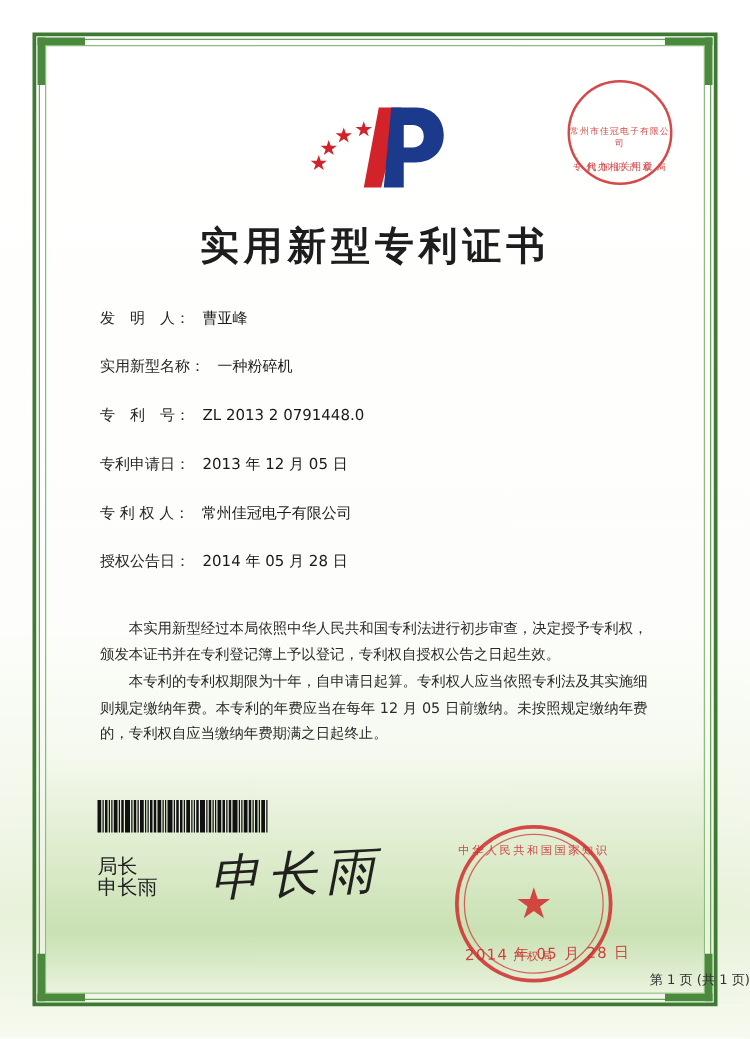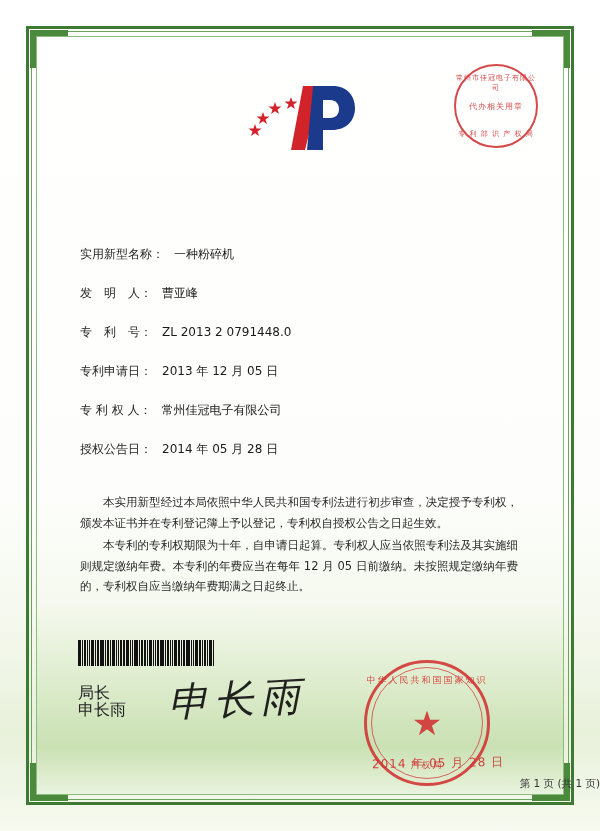--- a/index.html
+++ b/index.html
@@ -111,20 +111,21 @@
     border-radius: 50%;
   }
   .seal-text-arc, .seal-text-mid {
     position: absolute;
     width: 100%;
     text-align: center;
     color: #cc2222;
     font-size: 7px;
     letter-spacing: 1px;
     font-family: "DejaVu Serif", "Liberation Serif", serif;
+    margin-top: 27px;
   }
   .seal-text-arc { top: 9px; }
   .seal-text-mid { top: 37px; font-size: 8px; }
   .seal-text-bot { position: absolute; width: 100%; text-align: center; bottom: 9px; color: #cc2222; font-size: 7px; letter-spacing: 1px; }
 
   
   .doc-title {
     position: absolute;
     left: 0;
     right: 0;
@@ -309,29 +310,30 @@
     </svg>
   </div>
 
   <div class="top-seal">
     <div class="seal-ring"></div>
     <div class="seal-text-arc">常州市佳冠电子有限公司</div>
     <div class="seal-text-mid">代办相关用章</div>
     <div class="seal-text-bot">专 利 部 识 产 权 局</div>
   </div>
 
+  <div class="doc-title">实用新型专利证书</div>
 
   <div class="fields">
+    <div class="field-row">
+      <span class="field-label">发　明　人：</span>
+      <span class="field-value">曹亚峰</span>
+    </div>
     <div class="field-row">
       <span class="field-label">实用新型名称：</span>
       <span class="field-value">一种粉碎机</span>
-    </div>
-    <div class="field-row">
-      <span class="field-label">发　明　人：</span>
-      <span class="field-value">曹亚峰</span>
     </div>
     <div class="field-row">
       <span class="field-label">专　利　号：</span>
       <span class="field-value">ZL 2013 2 0791448.0</span>
     </div>
     <div class="field-row">
       <span class="field-label">专利申请日：</span>
       <span class="field-value">2013 年 12 月 05 日</span>
     </div>
     <div class="field-row">

